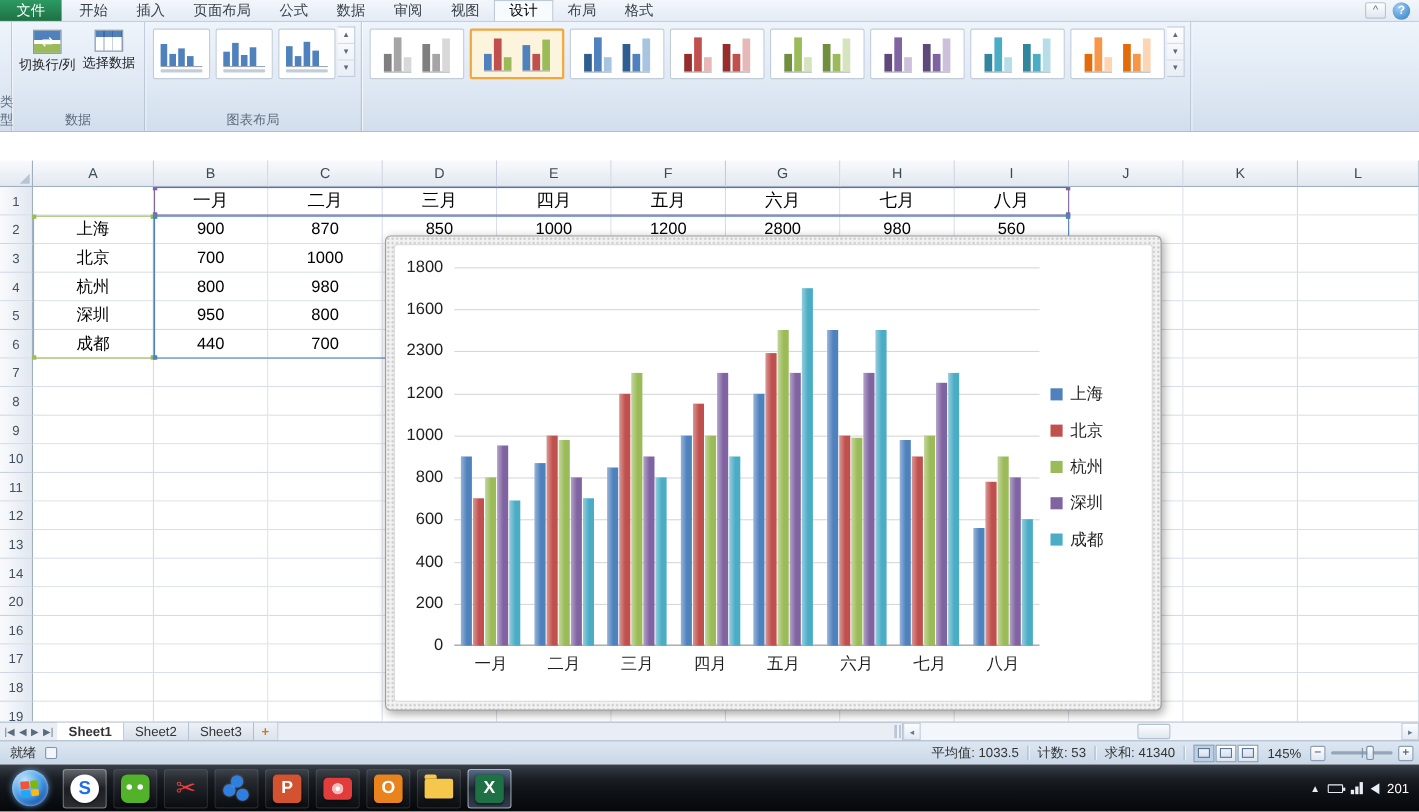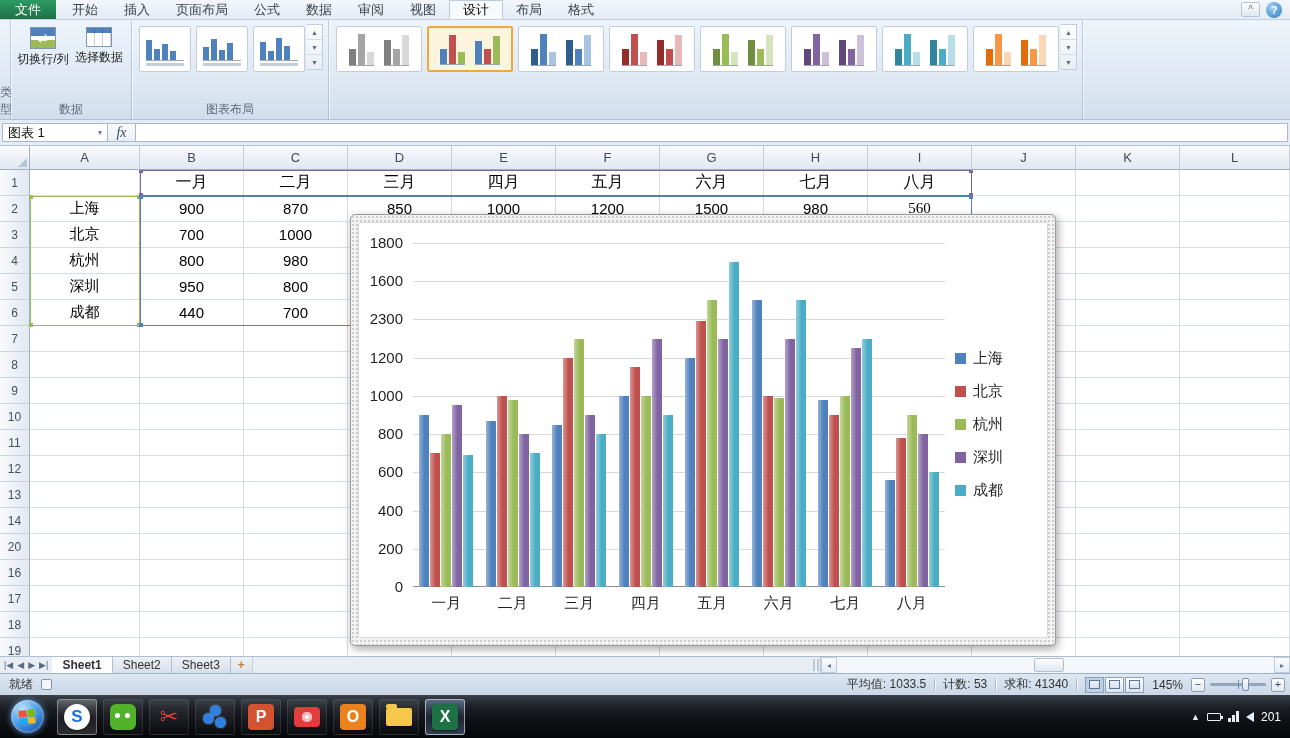--- a/index.html
+++ b/index.html
@@ -325,28 +325,20 @@
           </div>
         </div>
       <div class="gal-scroll">
         <div class="gs">▲</div>
         <div class="gs">▼</div>
         <div class="gs">▼</div>
       </div>
     </div>
   </div>
 
-  <div id="fbar">
-    <div class="namebox">
-      <span>图表 1</span>
-      <span class="nb-dd">▾</span>
-    </div>
-    <div class="fxbox">fx</div>
-    <div class="finput"></div>
-  </div>
 
   <div id="sheet-area">
     <div id="col-headers">
         <div class="corner"></div>
         <div class="colhdr" style="width: 110px;">A</div>
         <div class="colhdr" style="width: 104px;">B</div>
         <div class="colhdr" style="width: 104px;">C</div>
         <div class="colhdr" style="width: 104px;">D</div>
         <div class="colhdr" style="width: 104px;">E</div>
         <div class="colhdr" style="width: 104px;">F</div>
@@ -374,23 +366,23 @@
           <div class="gcell r1" style="width: 110px;"></div>
         </div>
         <div class="grow">
           <div class="rowhdr">2</div>
           <div class="gcell" style="width: 110px;">上海</div>
           <div class="gcell" style="width: 104px;">900</div>
           <div class="gcell" style="width: 104px;">870</div>
           <div class="gcell" style="width: 104px;">850</div>
           <div class="gcell" style="width: 104px;">1000</div>
           <div class="gcell" style="width: 104px;">1200</div>
-          <div class="gcell" style="width: 104px;">1500</div>
+          <div class="gcell" style="width: 104px;">2800</div>
           <div class="gcell" style="width: 104px;">980</div>
-          <div class="gcell" style="width: 104px; font-family: Liberation Serif, serif;">560</div>
+          <div class="gcell" style="width: 104px;">560</div>
           <div class="gcell" style="width: 104px;"></div>
           <div class="gcell" style="width: 104px;"></div>
           <div class="gcell" style="width: 110px;"></div>
         </div>
         <div class="grow">
           <div class="rowhdr">3</div>
           <div class="gcell" style="width: 110px;">北京</div>
           <div class="gcell" style="width: 104px;">700</div>
           <div class="gcell" style="width: 104px;">1000</div>
           <div class="gcell" style="width: 104px;"></div>

